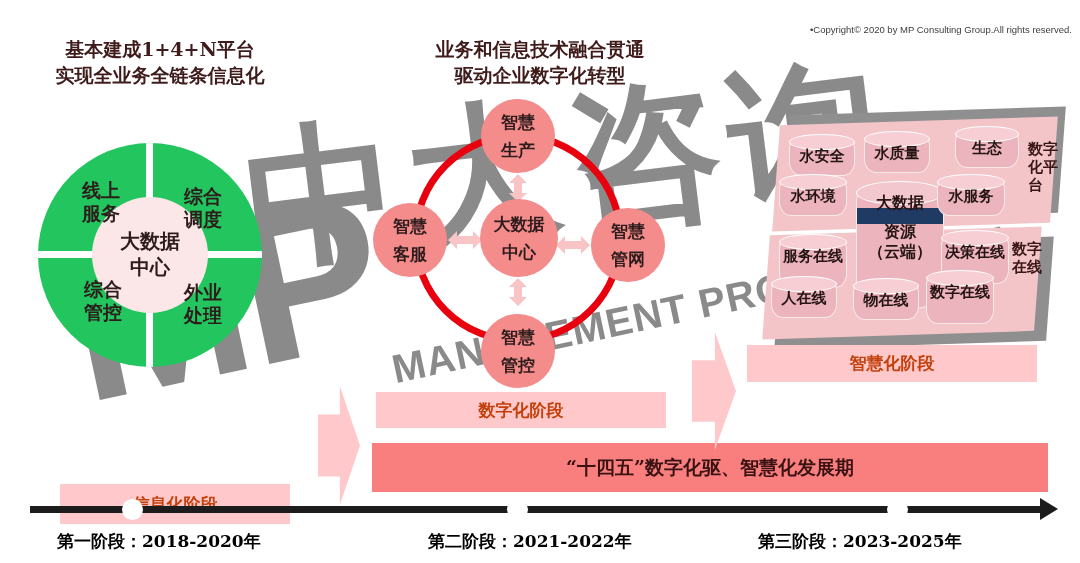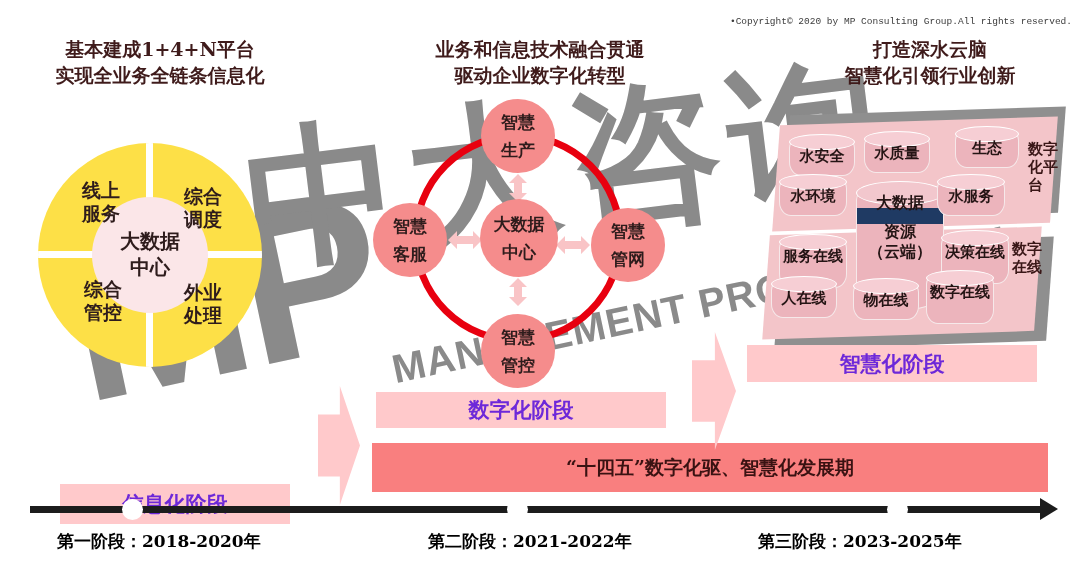--- a/index.html
+++ b/index.html
@@ -13,24 +13,24 @@
   .wm-cn { left:238px; top:128px; font-size:152px; line-height:1; letter-spacing:10px; transform:rotate(-7deg); transform-origin:left top; }
   .wm-en { left:388px; top:348px; font-size:40px; letter-spacing:1px; transform:rotate(-12deg); transform-origin:left top; }
 
   .layer { position:absolute; inset:0; z-index:2; }
 
   
   .hdr { position:absolute; text-align:center; color:#3f1b1b; font-weight:bold; font-size:19px; line-height:26px; }
   .hdr1 { left:30px; top:36px; width:260px; }
   .hdr2 { left:390px; top:36px; width:300px; }
   .hdr3 { left:795px; top:36px; width:270px; }
-  .copyright { position:absolute; right:8px; top:16px; font-size:9.5px; color:#3c3c3c; font-family:Liberation Mono, monospace; }
-
-  
-  .donut { position:absolute; left:38px; top:143px; width:224px; height:224px; border-radius:50%; background:#fde047; overflow:hidden; }
+  .copyright { position:absolute; right:8px; top:24px; font-size:9.5px; color:#3c3c3c; font-family:Liberation Sans, sans-serif; }
+
+  
+  .donut { position:absolute; left:38px; top:143px; width:224px; height:224px; border-radius:50%; background:#22c55e; overflow:hidden; }
   .donut .vbar { position:absolute; left:108px; top:0; width:7px; height:100%; background:#fff; }
   .donut .hbar { position:absolute; top:108px; left:0; height:7px; width:100%; background:#fff; }
   .donut .inner { position:absolute; left:54px; top:54px; width:116px; height:116px; border-radius:50%; background:#FBE6E8; }
   .qlabel { position:absolute; width:60px; text-align:center; color:#2e1c1c; font-weight:bold; font-size:19px; line-height:23px; z-index:3; }
   .donut-center { position:absolute; left:110px; top:228px; width:80px; text-align:center; color:#2e1c1c; font-weight:bold; font-size:20px; line-height:26px; z-index:3; }
 
   
   .ring { position:absolute; left:412px; top:132px; width:212px; height:212px; border:7px solid #E8000F; border-radius:50%; }
   .circle { position:absolute; width:74px; height:74px; border-radius:50%; background:#F58C8C; display:flex; flex-direction:column; align-items:center; justify-content:center; color:#2e1c1c; font-weight:bold; font-size:17px; line-height:20px; text-align:center;gap:8px; }
   .circle.center { width:78px; height:78px; }
@@ -45,21 +45,21 @@
   .cyl { position:absolute; background:#ECB4BC; border:1px solid #f6e9ea; border-radius:7px 7px 12px 12px / 8px 8px 14px 14px; text-align:center; color:#241414; font-weight:bold; font-size:15px; line-height:17px; z-index:4; }
   .cyl::before { content:""; position:absolute; left:-1px; right:-1px; top:-7px; height:14px; background:#F6CED4; border:1px solid #fff; border-radius:50%; }
   .cyl span { position:relative; z-index:1; display:block; padding-top:7px; }
 
   .bigcyl { position:absolute; left:856px; top:190px; width:88px; height:120px; background:#ECB4BC; border:1px solid #f6e9ea; border-radius:10px 10px 40px 40px / 10px 10px 18px 18px; z-index:3; }
   .bigcyl::before { content:""; position:absolute; left:-1px; right:-1px; top:-10px; height:22px; background:#F2C7CD; border:1px solid #fff; border-radius:50%; }
   .bigcyl .band { position:absolute; left:0; right:0; top:17px; height:16px; background:#1F3A63; }
   .bigcyl .t { position:absolute; left:0; width:100%; text-align:center; color:#241414; font-weight:bold; font-size:16px; z-index:2; }
 
   
-  .bar { position:absolute; display:flex; align-items:center; justify-content:center; color:#6d28d9; font-weight:bold; font-size:21px; }
+  .bar { position:absolute; display:flex; align-items:center; justify-content:center; color:#c2410c; font-weight:bold; font-size:17px; }
   .bar-light { background:#FFC9CB; }
   .bar-salmon { background:#F97F7F; color:#3a1212; font-size:19px; }
   .blockarrow { position:absolute; background:#FFC9CB; clip-path:polygon(0% 24%, 52% 24%, 52% 0%, 100% 50%, 52% 100%, 52% 76%, 0% 76%); }
 
   
   .tl-line { position:absolute; left:30px; top:506px; width:1012px; height:7px; background:#1c1c1c; }
   .tl-head { position:absolute; left:1040px; top:498px; width:0; height:0; border-left:18px solid #1c1c1c; border-top:11px solid transparent; border-bottom:11px solid transparent; }
   .tl-dot { position:absolute; top:499px; width:21px; height:21px; border-radius:50%; background:#fff; }
   .tl-label { position:absolute; top:530px; font-weight:bold; font-size:17px; color:#000000; white-space:nowrap; }
 </style>
@@ -76,24 +76,20 @@
 
     <div class="copyright">•Copyright© 2020 by MP Consulting Group.All rights reserved.</div>
 
     <div class="hdr hdr1">
       <div>基本建成1+4+N平台</div>
       <div>实现全业务全链条信息化</div>
     </div>
     <div class="hdr hdr2">
       <div>业务和信息技术融合贯通</div>
       <div>驱动企业数字化转型</div>
-    </div>
-    <div class="hdr hdr3">
-      <div>打造深水云脑</div>
-      <div>智慧化引领行业创新</div>
     </div>
 
     <div class="donut">
       <div class="vbar"></div>
       <div class="hbar"></div>
       <div class="inner"></div>
       <div class="qlabel" style="left:33px; top:36px;">
         <div>线上</div>
         <div>服务</div>
       </div>

